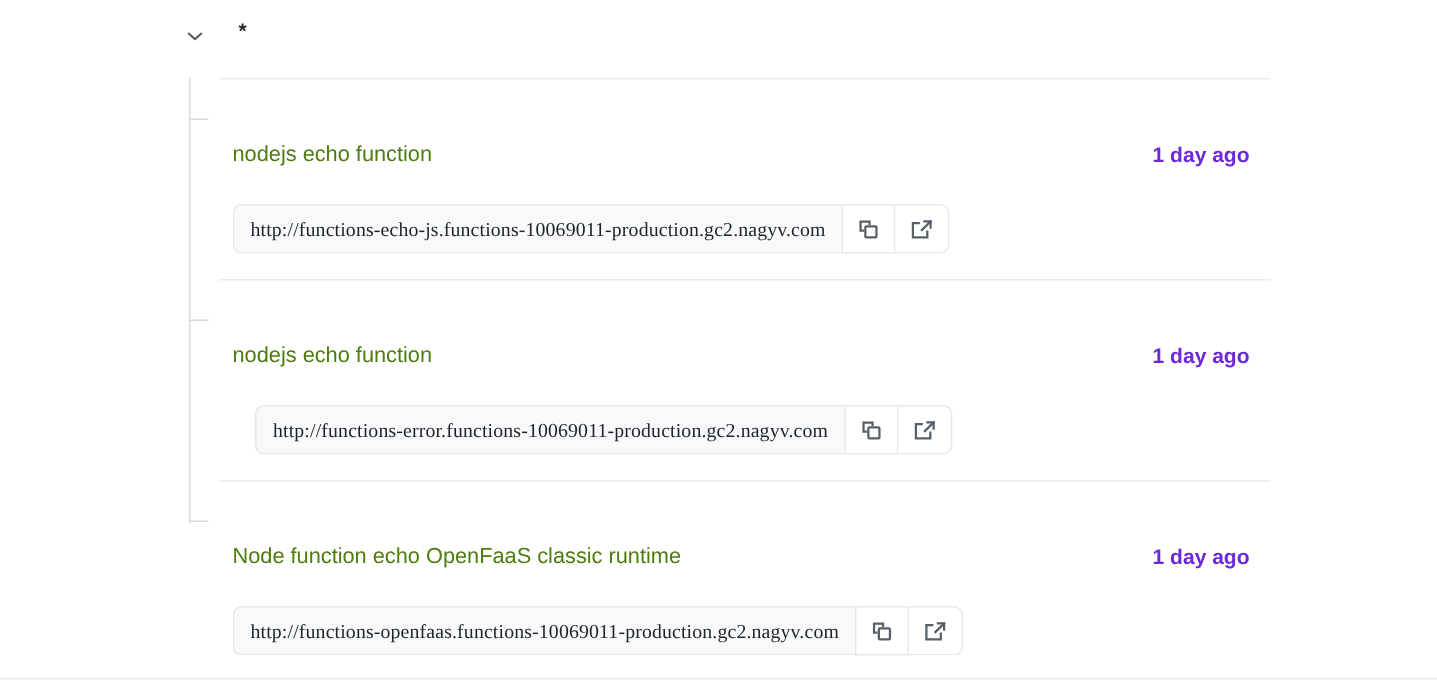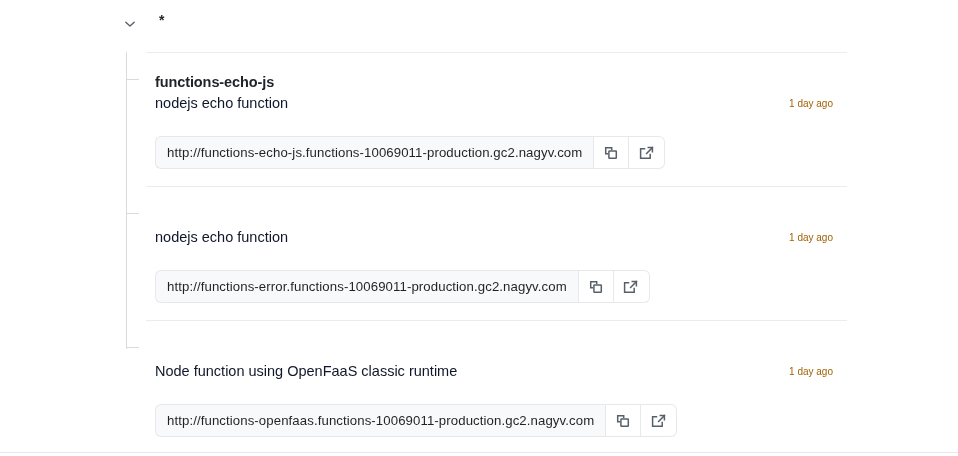--- a/index.html
+++ b/index.html
@@ -124,55 +124,56 @@
     letter-spacing: -0.1px;
     cursor: pointer;
   }
   .item-desc {
     position: absolute;
     left: 9px;
     top: 41px;
     font-size: 14.5px;
     line-height: 21px;
     font-weight: 400;
-    color: #0f172a;
+    color: #4d7c0f;
   }
   .item-time {
     position: absolute;
     right: 25px;
     top: 41px;
-    font-size: 10px;
+    font-size: 14px;
     line-height: 21px;
-    color: #a16207;
+    color: #6d28d9;
     white-space: nowrap;
+    font-weight: bold;
   }
 
   
   .url-wrap {
     position: absolute;
     left: 155px;
     display: flex;
     align-items: stretch;
     height: 33px;
   }
   .url-wrap.u1 { top: 136px; }
-  .url-wrap.u2 { top: 270px; }
+  .url-wrap.u2 { top: 270px; margin-left: 15px; }
   .url-wrap.u3 { top: 404px; text-align: right; }
 
   .url-field {
     display: flex;
     align-items: center;
     height: 33px;
     box-sizing: border-box;
     padding: 0 11px;
     background: #f8f9fa;
     border: 1px solid #e6e8ea;
     border-right: none;
     border-radius: 6px 0 0 6px;
-    font-family: Liberation Sans, sans-serif;
+    font-family: Liberation Serif, serif;
     font-size: 13.2px;
     color: #1f2328;
     white-space: nowrap;
     letter-spacing: 0.1px;
   }
 
   .url-btn {
     width: 36px;
     height: 33px;
     box-sizing: border-box;
@@ -212,21 +213,20 @@
   <div class="tree-branch b2"></div>
   <div class="tree-branch b3"></div>
 
   <div class="sep s0"></div>
   <div class="sep s1"></div>
   <div class="sep s2"></div>
   <div class="sep-bottom"></div>
 
   <div class="item i1">
     <div class="item-head">
-      <div class="item-title">functions-echo-js</div>
       <div class="item-desc">nodejs echo function</div>
       <div class="item-time">1 day ago</div>
     </div>
   </div>
   <div class="url-wrap u1">
     <div class="url-field">http://functions-echo-js.functions-10069011-production.gc2.nagyv.com</div>
     <button class="url-btn first" aria-label="copy">
       <svg width="16" height="16" viewBox="0 0 16 16" aria-hidden="true">
         <path d="M2.7 2.7 h6 v1.6 M2.7 2.7 v6 h1.6" stroke="#57606a" stroke-width="1.5" fill="none" stroke-linecap="square"></path>
         <rect x="5.9" y="5.9" width="7.4" height="7.4" rx="0.6" stroke="#57606a" stroke-width="1.5" fill="none"></rect>
@@ -259,21 +259,21 @@
       <svg width="16" height="16" viewBox="0 0 16 16" aria-hidden="true">
         <path d="M9.3 2.6 h4.1 v4.1" stroke="#57606a" stroke-width="1.5" fill="none" stroke-linecap="square"></path>
         <path d="M13.4 2.6 L7.6 8.4" stroke="#57606a" stroke-width="1.5" fill="none" stroke-linecap="square"></path>
         <path d="M11.2 9.4 v3.9 h-9.6 v-9.6 h3.9" stroke="#57606a" stroke-width="1.5" fill="none" stroke-linecap="square" stroke-linejoin="miter"></path>
       </svg>
     </button>
   </div>
 
   <div class="item i3">
     <div class="item-head">
-      <div class="item-desc">Node function using OpenFaaS classic runtime</div>
+      <div class="item-desc">Node function echo OpenFaaS classic runtime</div>
       <div class="item-time">1 day ago</div>
     </div>
   </div>
   <div class="url-wrap u3">
     <div class="url-field">http://functions-openfaas.functions-10069011-production.gc2.nagyv.com</div>
     <button class="url-btn first" aria-label="copy">
       <svg width="16" height="16" viewBox="0 0 16 16" aria-hidden="true">
         <path d="M2.7 2.7 h6 v1.6 M2.7 2.7 v6 h1.6" stroke="#57606a" stroke-width="1.5" fill="none" stroke-linecap="square"></path>
         <rect x="5.9" y="5.9" width="7.4" height="7.4" rx="0.6" stroke="#57606a" stroke-width="1.5" fill="none"></rect>
       </svg>

